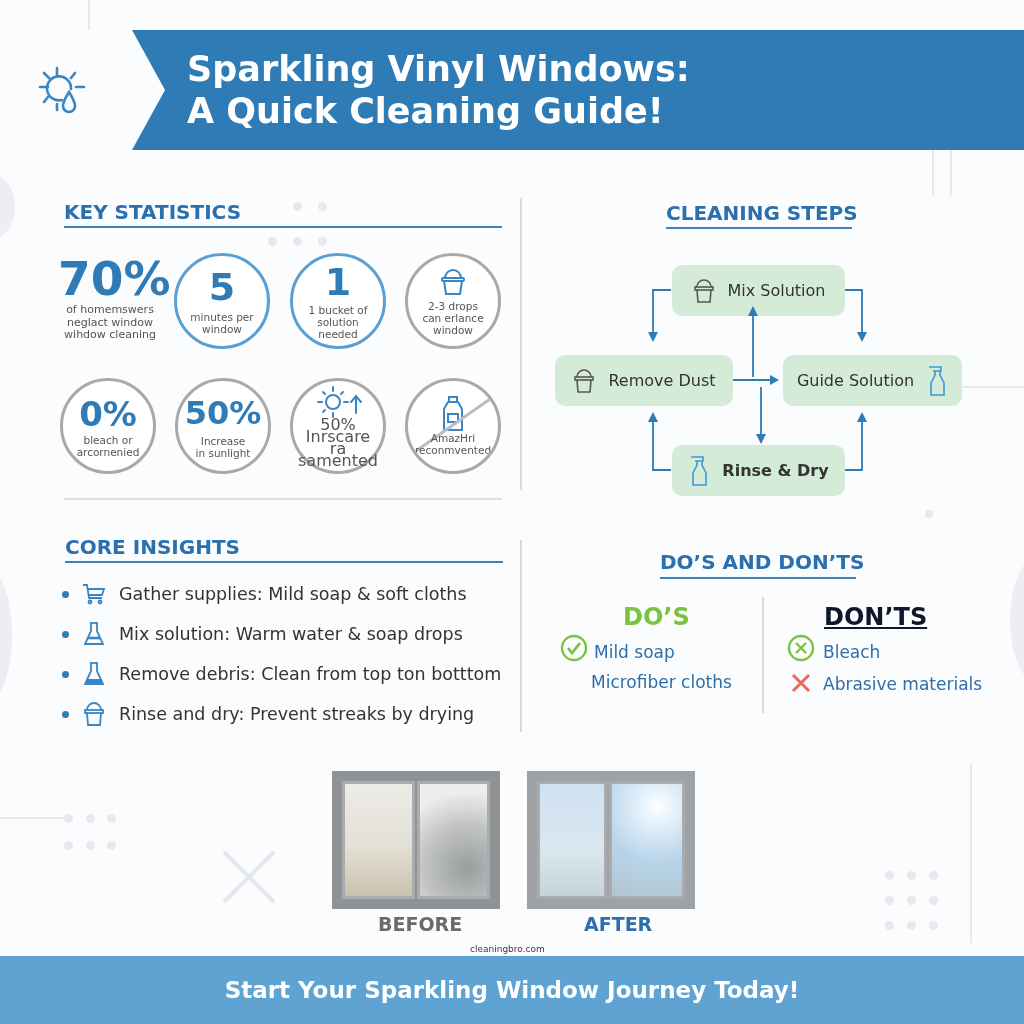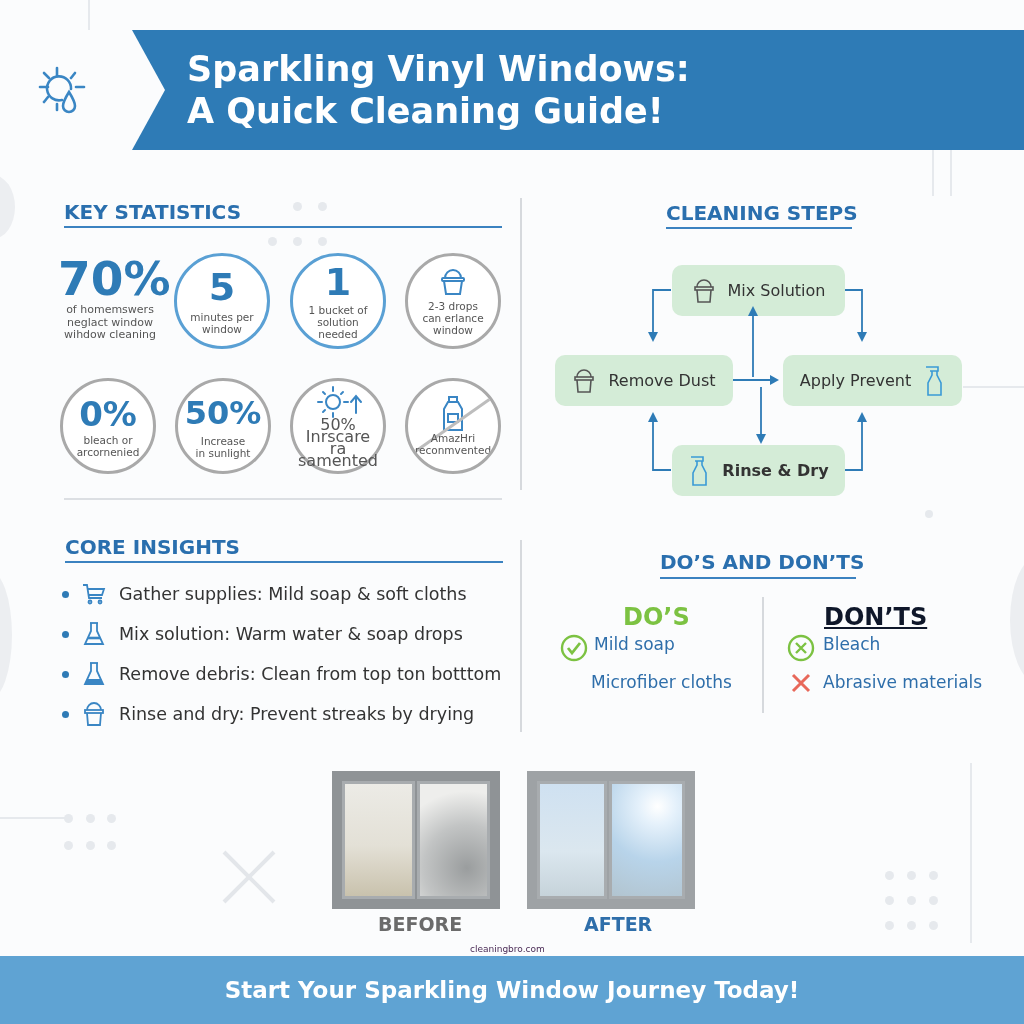--- a/index.html
+++ b/index.html
@@ -58,21 +58,21 @@
     font-size: 16px; color: #333;
   }
 
   
   .insight-row { position: absolute; left: 62px; display: flex; align-items: center; font-size: 17.5px; color: #333; }
   .bullet { width: 7px; height: 7px; border-radius: 50%; background: #2e7bb6; margin-right: 12px; }
   .insight-icon { width: 26px; height: 26px; margin-right: 12px; display: flex; align-items: center; justify-content: center; }
 
   
   .do-head { position: absolute; font-weight: bold; font-size: 24px; }
-  .do-item { position: absolute; font-size: 17px; color: #2e6eaa; display: flex; align-items: flex-start; gap: 6px; }
+  .do-item { position: absolute; font-size: 17px; color: #2e6eaa; display: flex; align-items: flex-end; gap: 6px; }
 
   
   .window-frame {
     position: absolute; width: 168px; height: 138px; background: #8f9396; padding: 8px;
   }
   .win-pane { position: absolute; top: 10px; height: 118px; border: 3px solid #a8acaf; }
   .ba-label { position: absolute; font-weight: bold; font-size: 19px; }
 
   .footer-band {
     position: absolute; left: 0; top: 956px; width: 1024px; height: 68px; background: #5fa3d3;
@@ -261,21 +261,21 @@
     <g stroke="#555" stroke-width="1.6" fill="none">
       <path d="M5 9 A7 7 0 0 1 19 9"></path>
       <rect x="3" y="9" width="18" height="3"></rect>
       <path d="M5 12 L6 24 L18 24 L19 12"></path>
     </g>
   </svg>
   <span>Remove Dust</span>
 </div>
 
 <div class="step-box" style="left:783px;top:355px;width:179px;">
-  <span>Apply Prevent</span>
+  <span>Guide Solution</span>
   <svg width="22" height="32" viewBox="0 0 22 32">
     <g stroke="#3a9ad6" stroke-width="1.6" fill="none">
       <path d="M3 2 L15 2 L15 6 L7 6"></path>
       <path d="M9 6 L9 10 L5 18 L5 30 L18 30 L18 18 L14 10 L14 6"></path>
     </g>
   </svg>
 </div>
 
 <div class="step-box" style="left:672px;top:445px;width:173px;font-weight:bold;">
   <svg width="22" height="32" viewBox="0 0 22 32">

